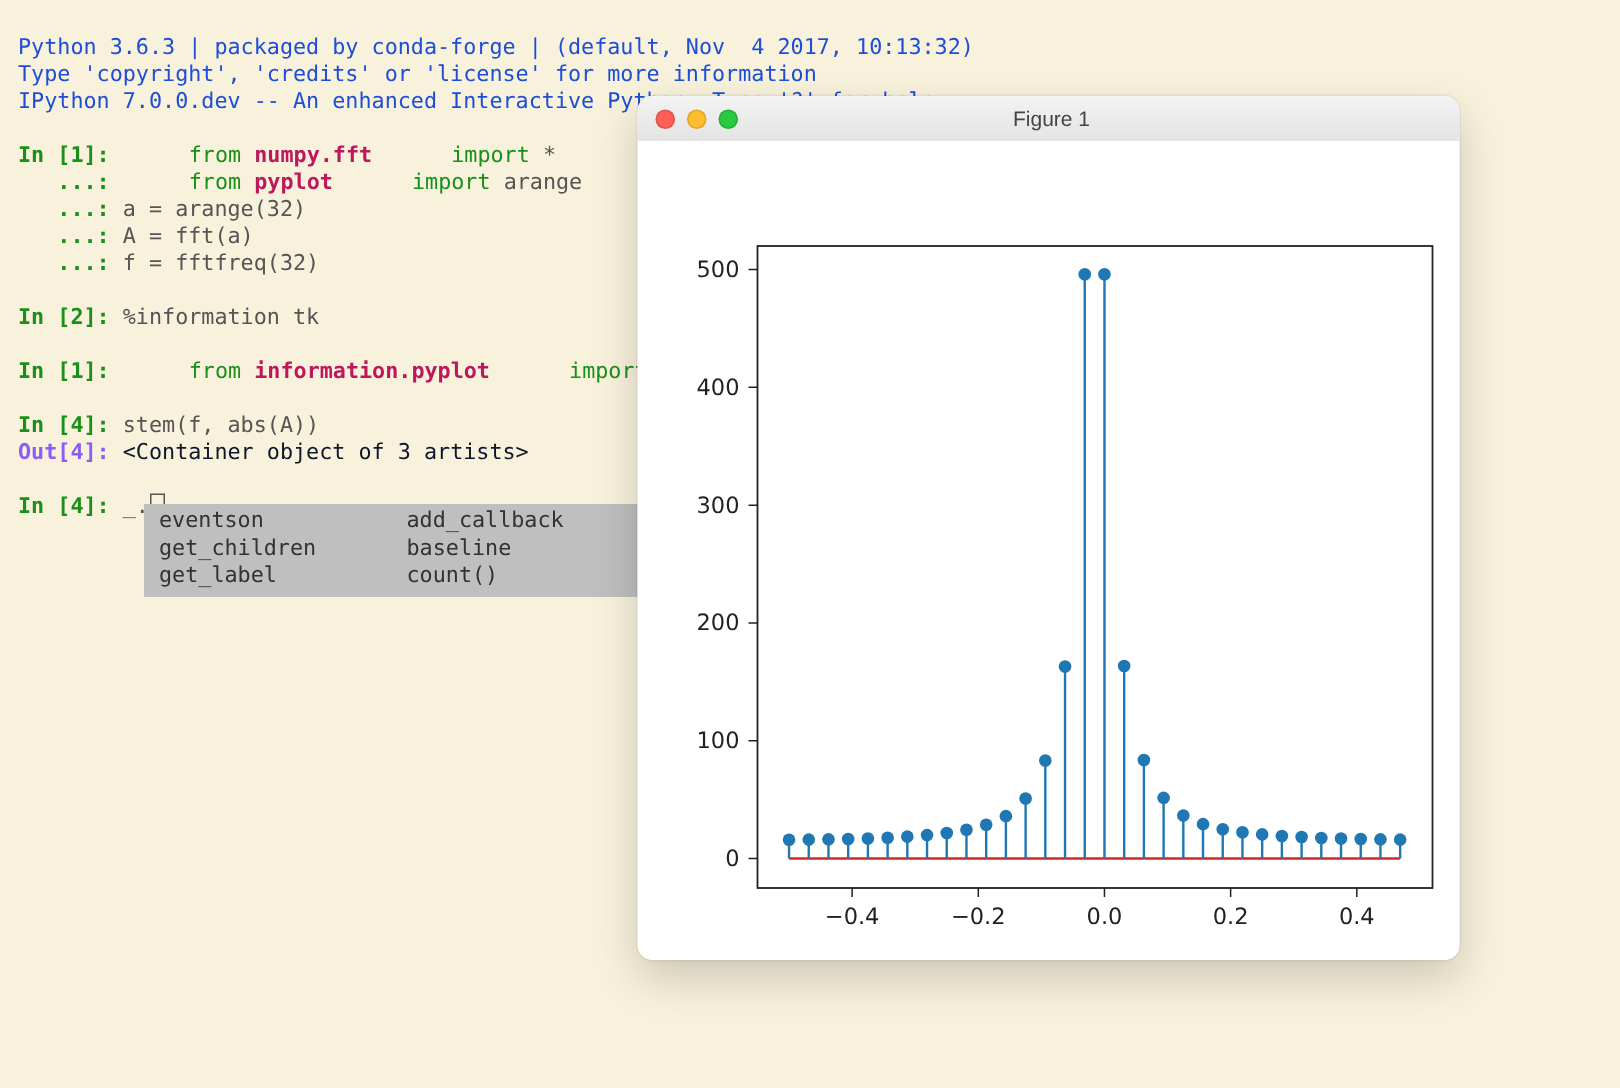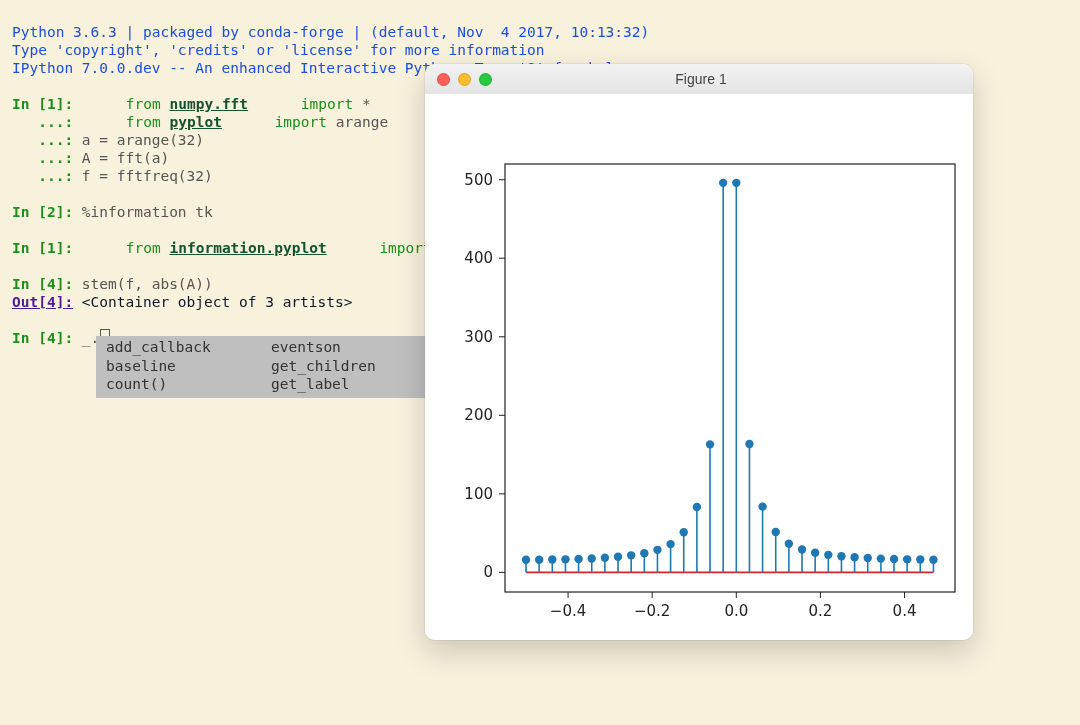--- a/index.html
+++ b/index.html
@@ -17,24 +17,24 @@
   .terminal {
     position: absolute;
     top: 6px;
     left: 12px;
     right: 12px;
     line-height: 1.24;
     white-space: pre;
   }
   .hdr { color: #1d4ed8; }
   .prompt-in { color: #1a8f1a; font-weight: bold; }
-  .prompt-out { color: #4c1d95; font-weight: bold; text-decoration: underline; }
+  .prompt-out { color: #8b5cf6; font-weight: bold; }
   .cont { color: #1a8f1a; font-weight: bold; }
   .kw { color: #1a8f1a; font-weight: normal; margin-left: 44px; }
-  .mod { color: #14532d; font-weight: bold; text-decoration: underline; }
+  .mod { color: #be185d; font-weight: bold; }
   .plain { color: #555; }
   .out-text { color: #0f172a; }
   .cursor-box {
     display: inline-block;
     width: 8px; height: 15px;
     border: 1px solid #555;
     vertical-align: text-bottom;
     margin-left: 1px;
   }
 
@@ -128,28 +128,28 @@
 
 <span class="prompt-in">In [4]:</span> <span class="plain">stem(f, abs(A))</span>
 <span class="prompt-out">Out[4]:</span> <span class="out-text">&lt;Container object of 3 artists&gt;</span>
 
 <span class="prompt-in">In [4]:</span> <span class="plain">_.</span><span class="cursor-box"></span>
 </div>
 
 <div class="autocomplete">
   <div class="ac-row">
     <div class="ac-col">
+      <div>eventson</div>
+      <div>get_children</div>
+      <div>get_label</div>
+    </div>
+    <div class="ac-col">
       <div>add_callback</div>
       <div>baseline</div>
       <div>count()</div>
-    </div>
-    <div class="ac-col">
-      <div>eventson</div>
-      <div>get_children</div>
-      <div>get_label</div>
     </div>
   </div>
 </div>
 
 <div class="figure-window">
   <div class="titlebar">
     <div class="traffic">
       <div class="dot red"></div>
       <div class="dot yellow"></div>
       <div class="dot green"></div>

